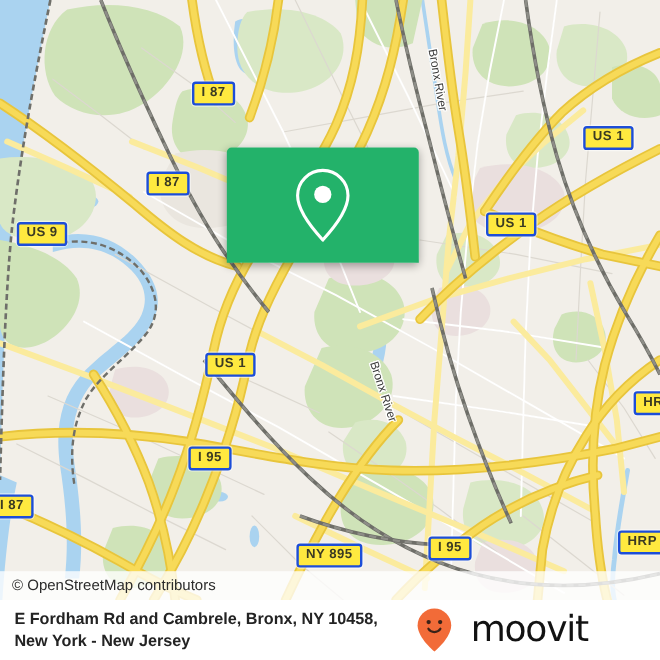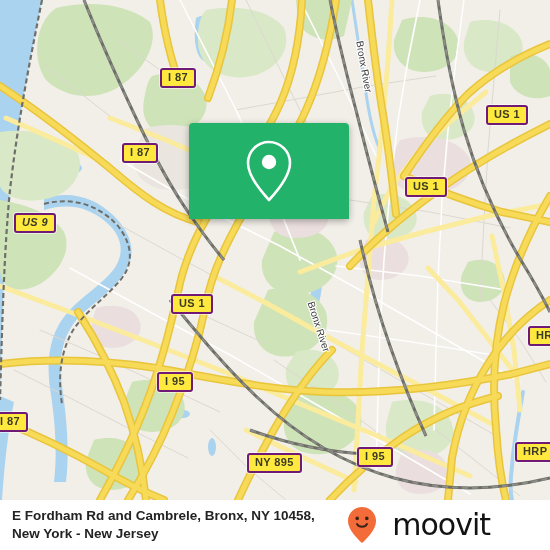--- a/index.html
+++ b/index.html
@@ -14,21 +14,21 @@
   #map{
     position:absolute;left:0;top:0;width:550px;height:500px;overflow:hidden;
     background:#f2efe9;
   }
   #map svg{position:absolute;left:0;top:0;}
 
   
   .shield{
     position:absolute;
     background:#ffe93f;
-    border:2px solid #701a75;
+    border:2px solid #1d4ed8;
     border-radius:3px;
     color:#3b3b23;
     font-family:"Liberation Sans", sans-serif;
     font-size:11px;
     font-weight:bold;
     letter-spacing:.4px;
     padding:1px 6px 2px 6px;
     line-height:13px;
     white-space:nowrap;
     box-shadow:0 0 0 1px rgba(255,255,255,.55);
@@ -319,37 +319,38 @@
         <path class="rail" stroke-width="2" stroke="#dedbd4" d="M250,430 C288,444 326,452 366,454"></path>
       </g>
 
       <path d="M42,0 C30,60 18,120 10,190 C4,250 2,330 0,400" stroke="#6f6f6a" stroke-width="2.2" fill="none" stroke-dasharray="5 3"></path>
       <path d="M44,204 C74,196 100,206 118,226 C132,244 134,262 122,278 C106,298 84,312 72,332 C60,354 58,378 62,404" stroke="#6f6f6a" stroke-width="2" fill="none" stroke-dasharray="5 3"></path>
     </svg>
 
     <div id="shield-layer">
         <div class="shield" style="left: 160px; top: 68px;">I 87</div>
         <div class="shield" style="left: 122px; top: 143px;">I 87</div>
-        <div class="shield" style="left: 14px; top: 213px; font-style: italic;">US 9</div>
+        <div class="shield" style="left: 14px; top: 185px;">US 9</div>
         <div class="shield" style="left: 486px; top: 105px;">US 1</div>
         <div class="shield" style="left: 405px; top: 177px;">US 1</div>
         <div class="shield" style="left: 171px; top: 294px;">US 1</div>
         <div class="shield" style="left: 528px; top: 326px;">HRP</div>
         <div class="shield" style="left: 157px; top: 372px;">I 95</div>
         <div class="shield" style="left: -8px; top: 412px;">I 87</div>
         <div class="shield" style="left: 515px; top: 442px;">HRP</div>
         <div class="shield" style="left: 247px; top: 453px;">NY 895</div>
         <div class="shield" style="left: 357px; top: 447px;">I 95</div>
       </div>
 
     <div id="maplabel-layer">
         <div class="maptext" style="left: 316px; top: 300px; transform: rotate(72deg); transform-origin: left top;">Bronx River</div>
         <div class="maptext" style="left: 365px; top: 40px; transform: rotate(80deg); transform-origin: left top;">Bronx River</div>
       </div>
 
+    <div id="attribution">© OpenStreetMap contributors</div>
   </div>
 
   <div id="popup">
     <div id="popup-head">
       <svg width="52" height="64" viewBox="0 0 52 64">
         <path d="M26 3 C14.4 3 5 12.4 5 24 C5 38 20 54.5 26 61 C32 54.5 47 38 47 24 C47 12.4 37.6 3 26 3 Z" fill="none" stroke="#ffffff" stroke-width="2.6" stroke-linejoin="round"></path>
         <circle cx="26" cy="23" r="7.2" fill="#ffffff"></circle>
       </svg>
     </div>
   </div>

